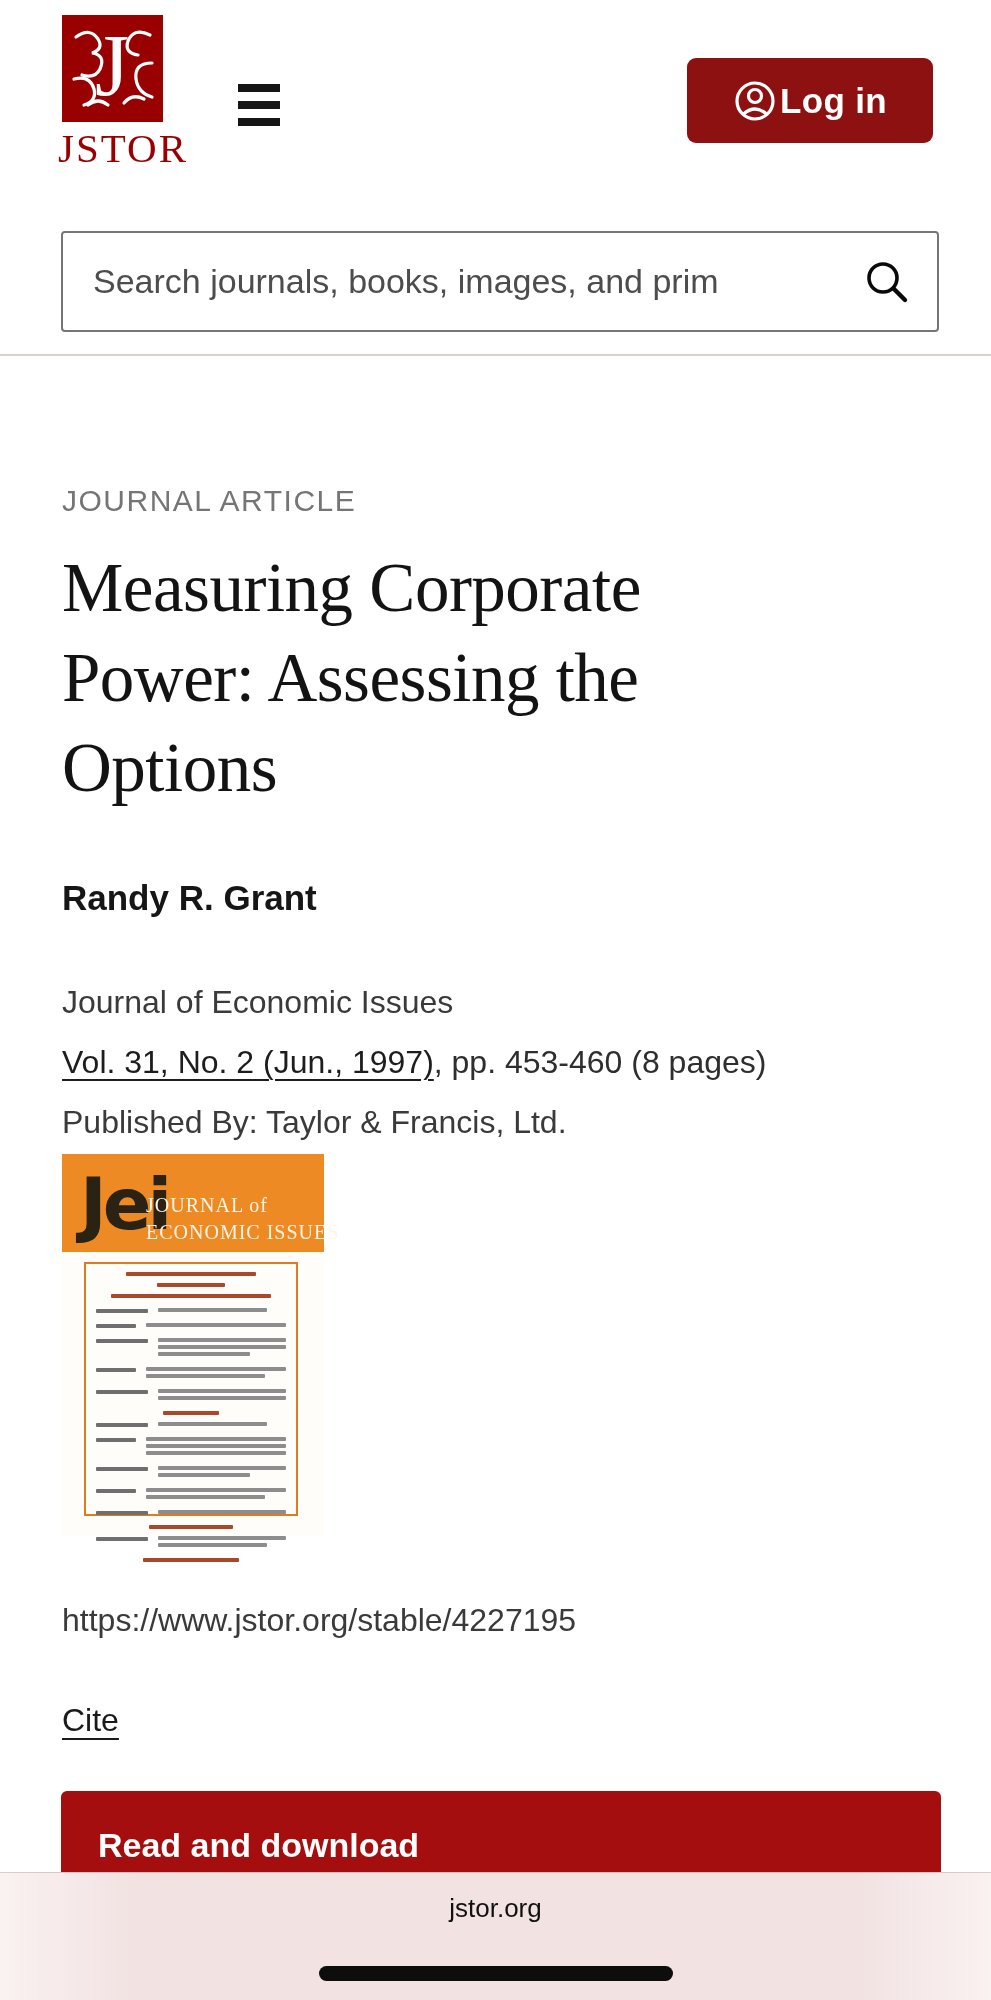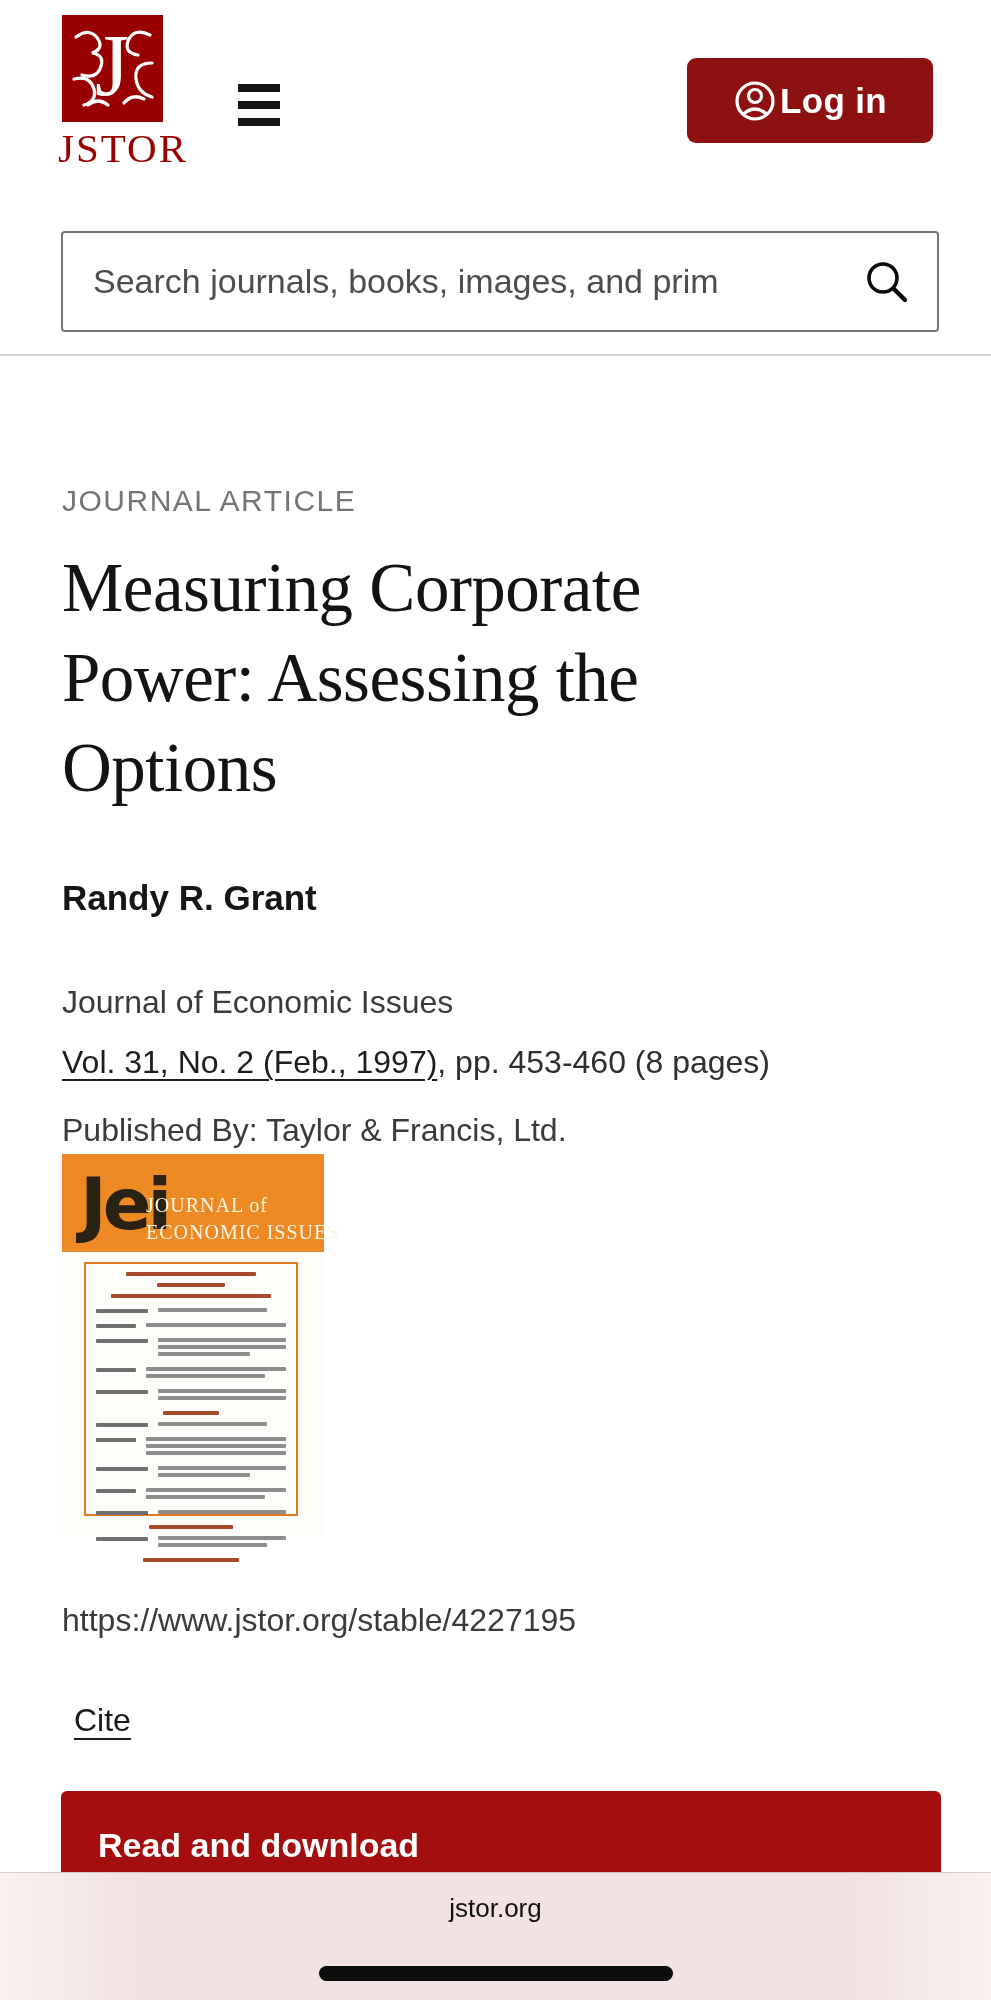--- a/index.html
+++ b/index.html
@@ -28,23 +28,23 @@
   
   .kicker{position:absolute;left:62px;top:484px;font-size:30px;letter-spacing:1.5px;color:#757575;text-align:right;}
   .title{position:absolute;left:62px;top:543px;width:770px;margin:0;
     font-family:"Liberation Serif","DejaVu Serif",serif;font-weight:400;
     font-size:69px;line-height:90px;color:#131313;letter-spacing:-.5px;}
   .author{position:absolute;left:62px;top:878px;font-size:35px;font-weight:700;color:#161616;}
   .jr{position:absolute;left:62px;font-size:32px;color:#3a3a3a;}
   .jr1{top:984px;}
   .jr2{top:1044px;color:#2e2e2e;}
   .jr2 a{color:#1d1d1d;text-decoration:underline;text-underline-offset:6px;text-decoration-thickness:2px;}
-  .jr3{top:1104px;margin-top:8px;}
+  .jr3{top:1104px;}
   .url-line{position:absolute;left:62px;top:1602px;font-size:32px;color:#3a3a3a;}
-  .cite-link{position:absolute;left:74px;top:1702px;font-size:32px;color:#1a1a1a;
+  .cite-link{position:absolute;left:62px;top:1702px;font-size:32px;color:#1a1a1a;
     text-decoration:underline;text-underline-offset:7px;text-decoration-thickness:2px;cursor:pointer;}
   .read-btn{position:absolute;left:61px;top:1791px;width:880px;height:108px;background:#a50e0e;border:none;
     border-radius:6px 6px 0 0;text-align:left;padding-left:37px;cursor:pointer;}
   .read-btn .txt{color:#ffffff;font-size:34px;font-weight:700;}
   
   .cover{position:absolute;left:62px;top:1154px;width:262px;height:382px;background:#fffdf9;cursor:default;}
   .cover-band{position:absolute;left:0;top:0;width:262px;height:98px;background:#ee8a23;}
   .cover-jei{position:absolute;left:18px;top:2px;font-family:"DejaVu Sans","Liberation Sans",sans-serif;
     font-weight:700;font-size:72px;line-height:96px;letter-spacing:-4px;color:#2a2314;}
   .cover-mast{position:absolute;left:84px;top:38px;font-family:"Liberation Serif","DejaVu Serif",serif;
@@ -113,21 +113,21 @@
     </button>
   </div>
 
   <div class="top-divider"></div>
 
   <div class="kicker">JOURNAL ARTICLE</div>
   <h1 class="title">Measuring Corporate Power: Assessing the Options</h1>
   <div class="author">Randy R. Grant</div>
 
   <div class="jr jr1">Journal of Economic Issues</div>
-  <div class="jr jr2"><a href="#">Vol. 31, No. 2 (Feb., 1997)</a><span>, pp. 453-460 (8 pages)</span></div>
+  <div class="jr jr2"><a href="#">Vol. 31, No. 2 (Jun., 1997)</a><span>, pp. 453-460 (8 pages)</span></div>
   <div class="jr jr3">Published By: Taylor &amp; Francis, Ltd.</div>
 
   <div class="cover">
     <div class="cover-band"></div>
     <div class="cover-jei">Jei</div>
     <div class="cover-mast">
       <span>JOURNAL of</span><br>
       <span>ECONOMIC ISSUES</span>
     </div>
     <div class="toc-box">

